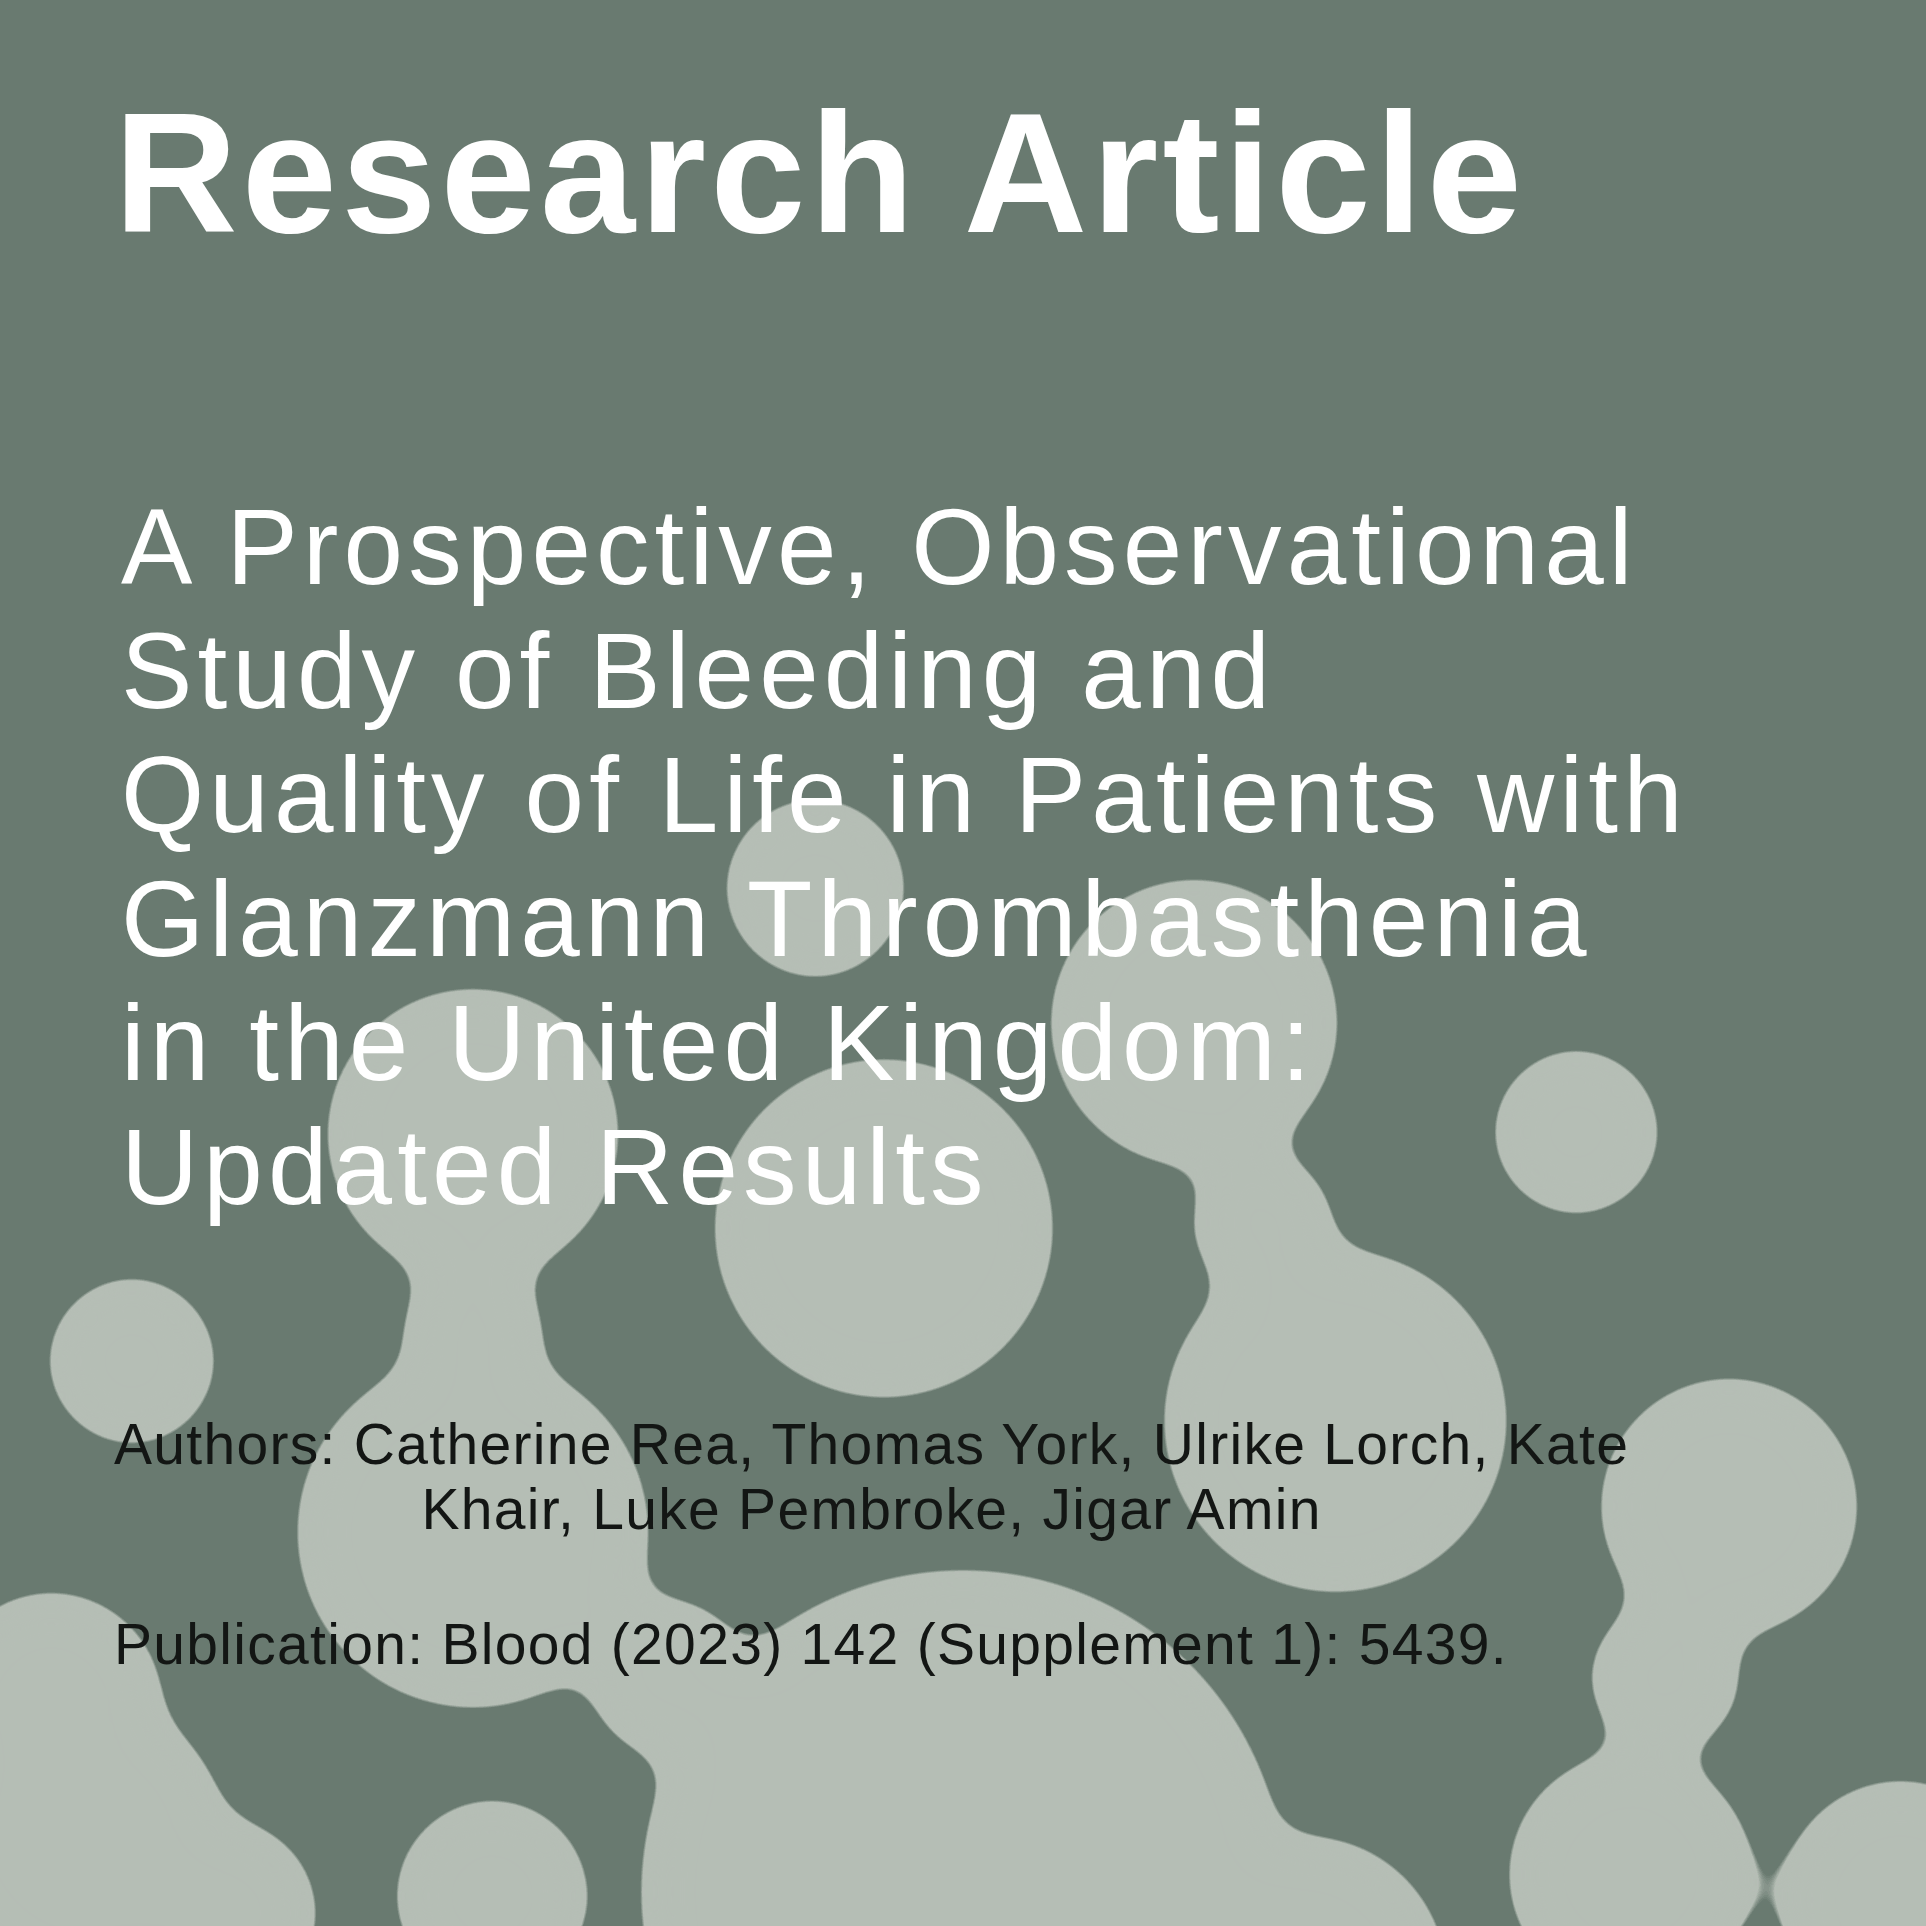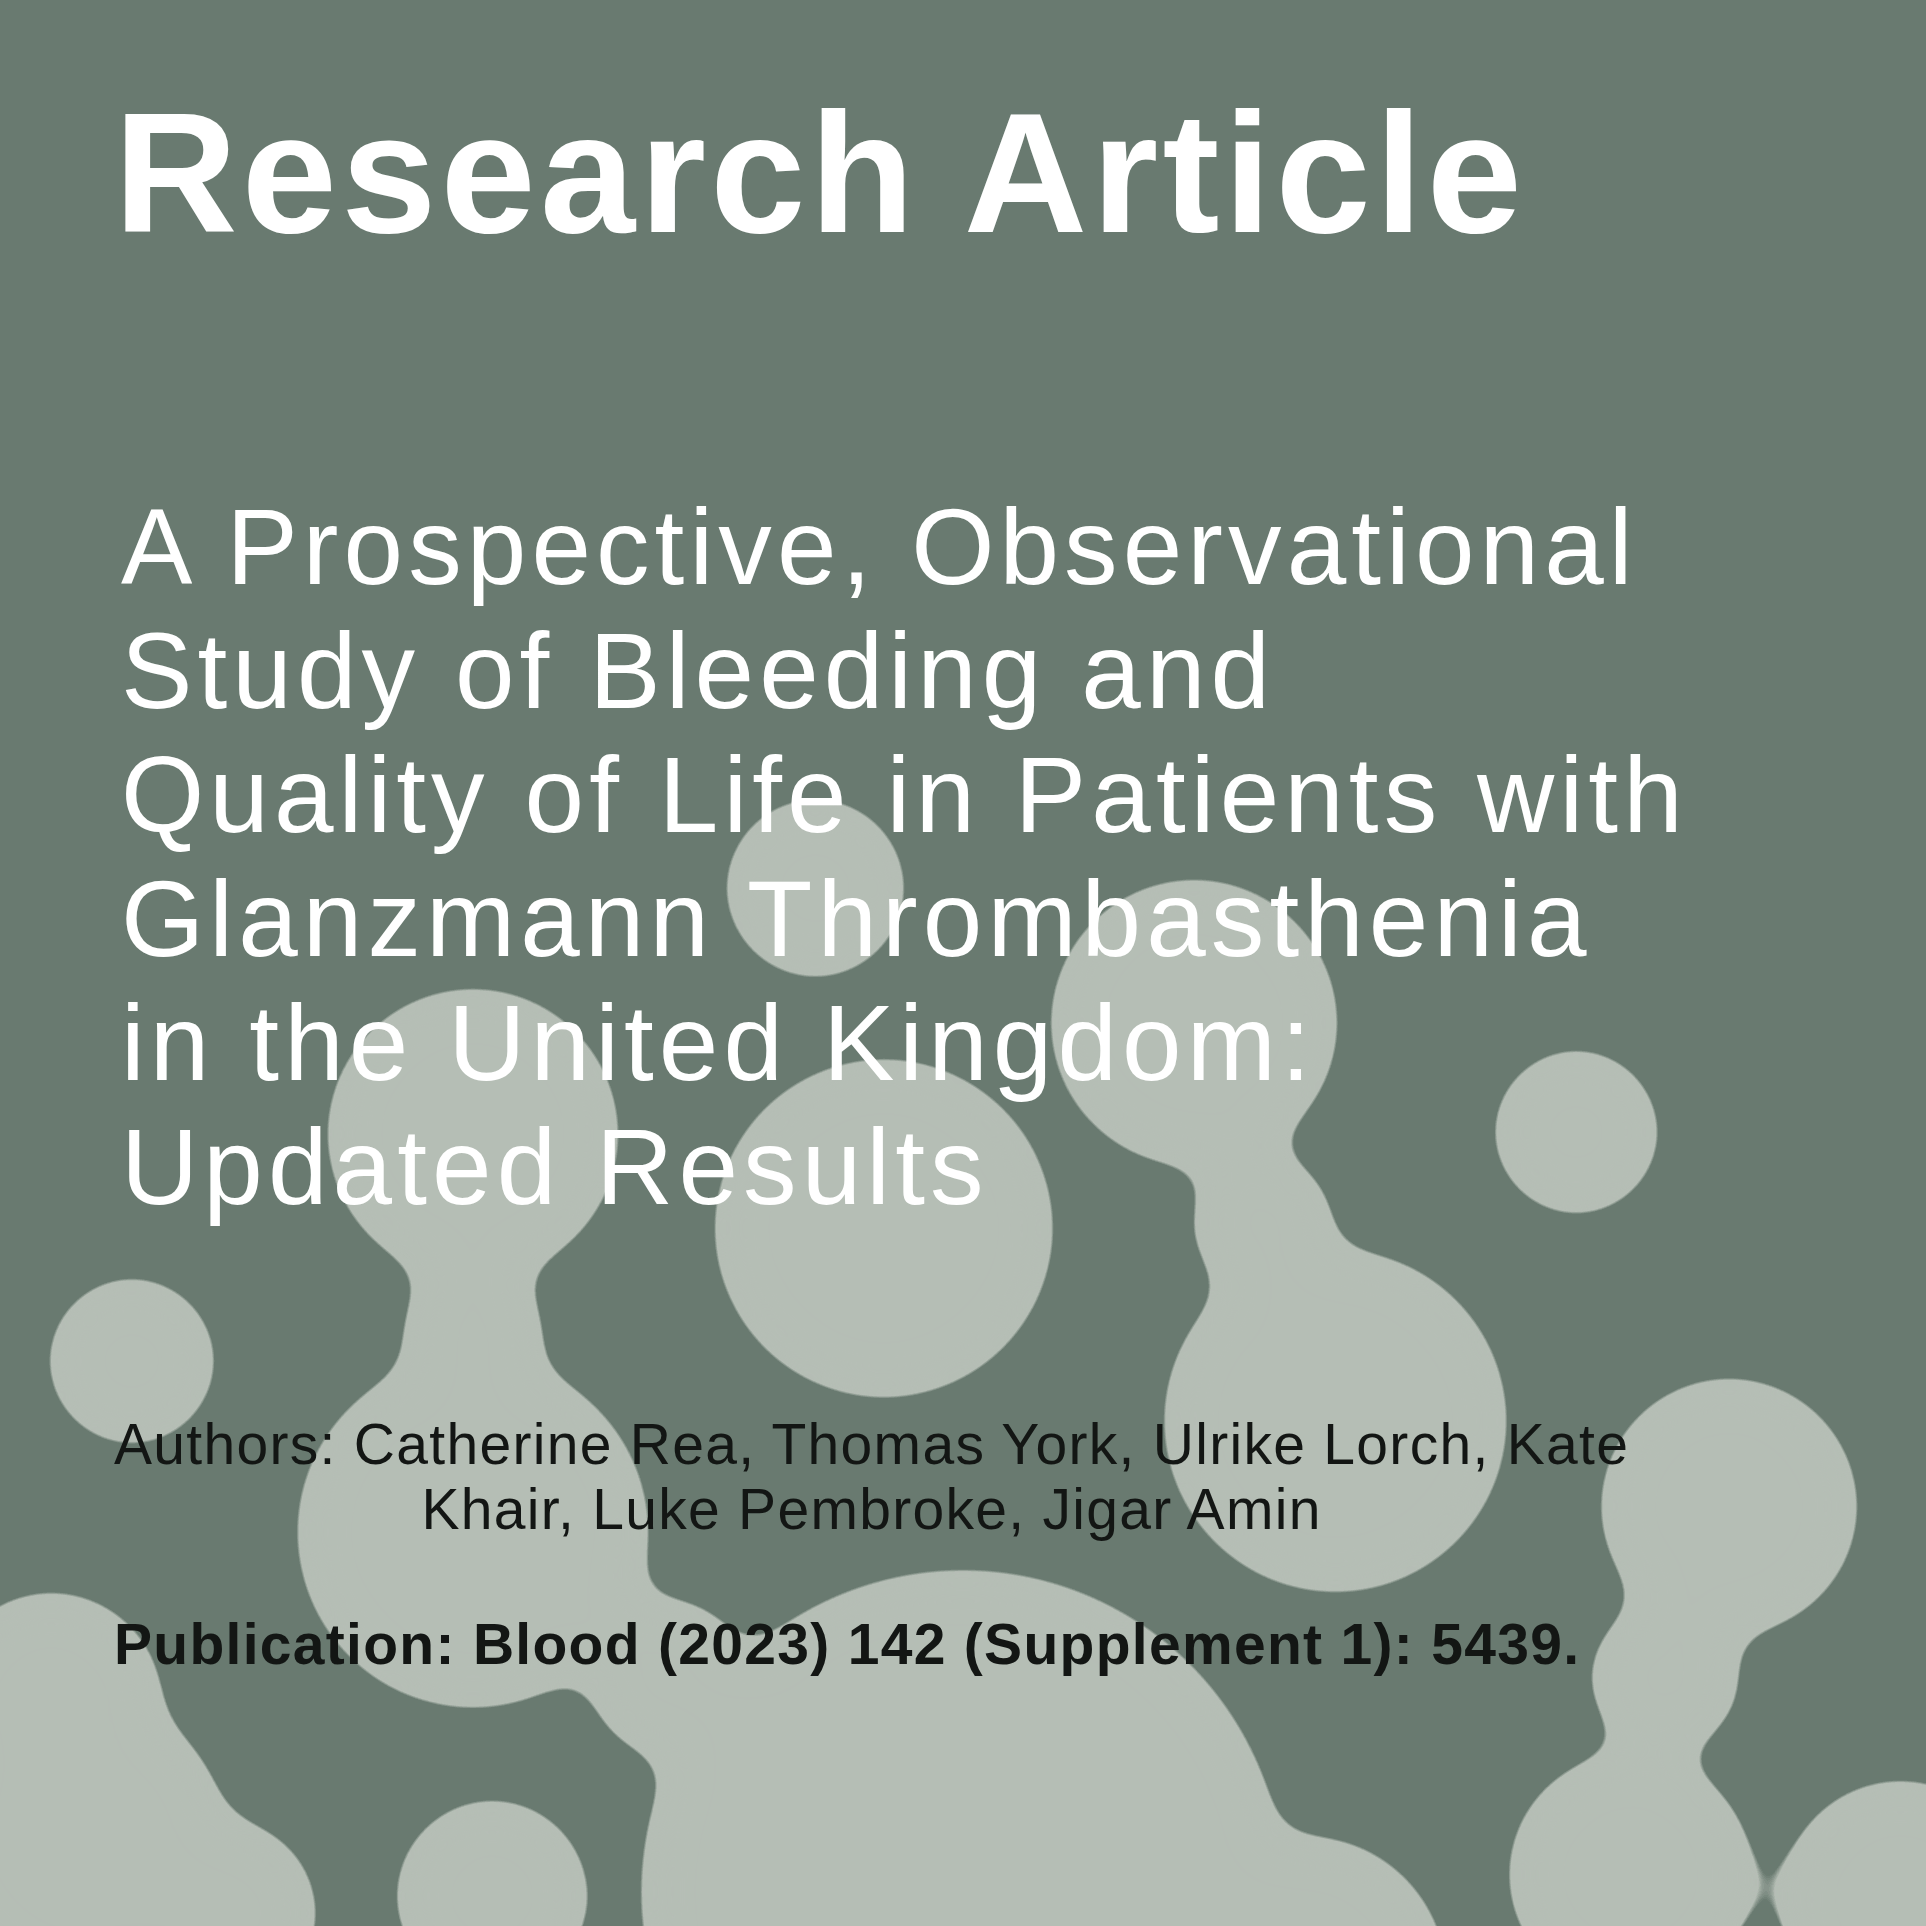--- a/index.html
+++ b/index.html
@@ -63,21 +63,21 @@
     color:var(--body);
     white-space:pre-line;
     text-align:center;
   }
   .publication{
     position:absolute;
     left:114px;
     top:1612px;
     font-size:57px;
     line-height:65px;
-    font-weight:700;
+    font-weight:400;
     letter-spacing:1.3px;
     color:var(--body);
     white-space:pre-line;
   }
 </style>
 </head>
 <body>
 
 <svg class="blob-layer" viewBox="0 0 4500 4500" xmlns="http://www.w3.org/2000/svg" aria-hidden="true">
   <defs>

